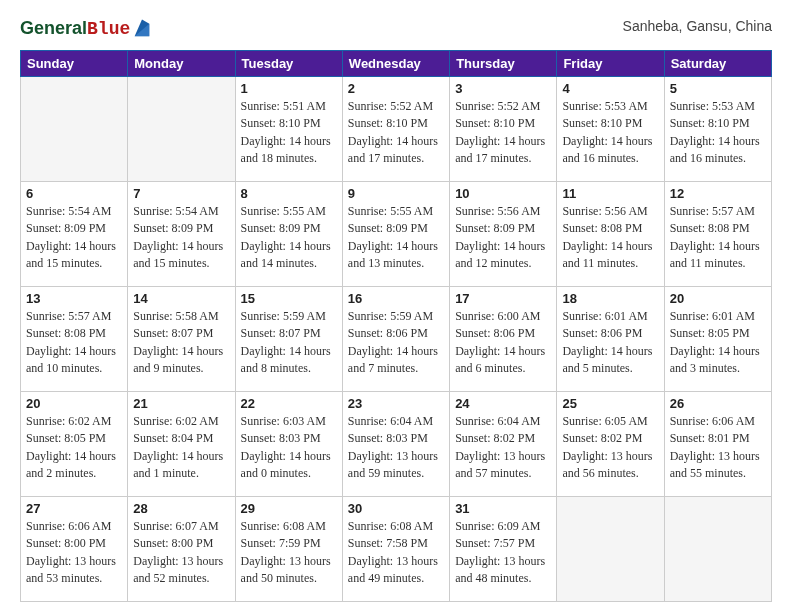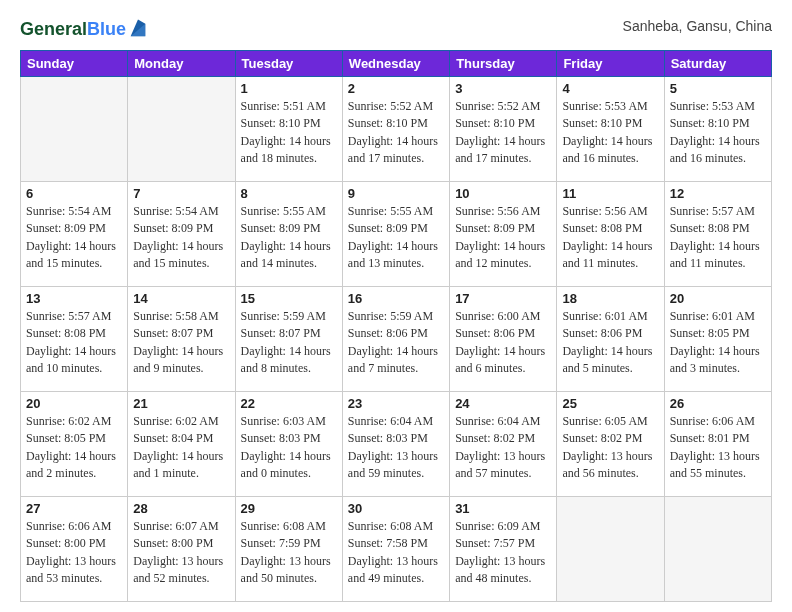--- a/index.html
+++ b/index.html
@@ -25,21 +25,21 @@
     }
     .logo {
       display: flex;
       align-items: center;
     }
     .logo-text {
       font-size: 18px;
       font-weight: bold;
     }
     .logo-general { color: #14532d; }
-    .logo-blue { color: #3b82f6; }
+    .logo-blue { color: #b91c1c; font-family: Liberation Mono, monospace; }
     .logo-icon {
       width: 22px;
       height: 22px;
       margin-left: 1px;
     }
     .title-section {
       text-align: right;
     }
     .calendar-title {
       font-size: 36px;
@@ -51,21 +51,21 @@
       font-size: 14px;
       color: #444;
     }
     .calendar {
       width: 100%;
       border-collapse: collapse;
       flex: 1;
       table-layout: fixed;
     }
     .calendar th {
-      background: #6d28d9;
+      background: #4c1d95;
       color: #fff;
       text-align: left;
       padding: 5px 6px;
       font-size: 13px;
       font-weight: bold;
       border: 1px solid #1a5fa8;
     }
     .calendar td {
       border: 1px solid #ccc;
       vertical-align: top;

